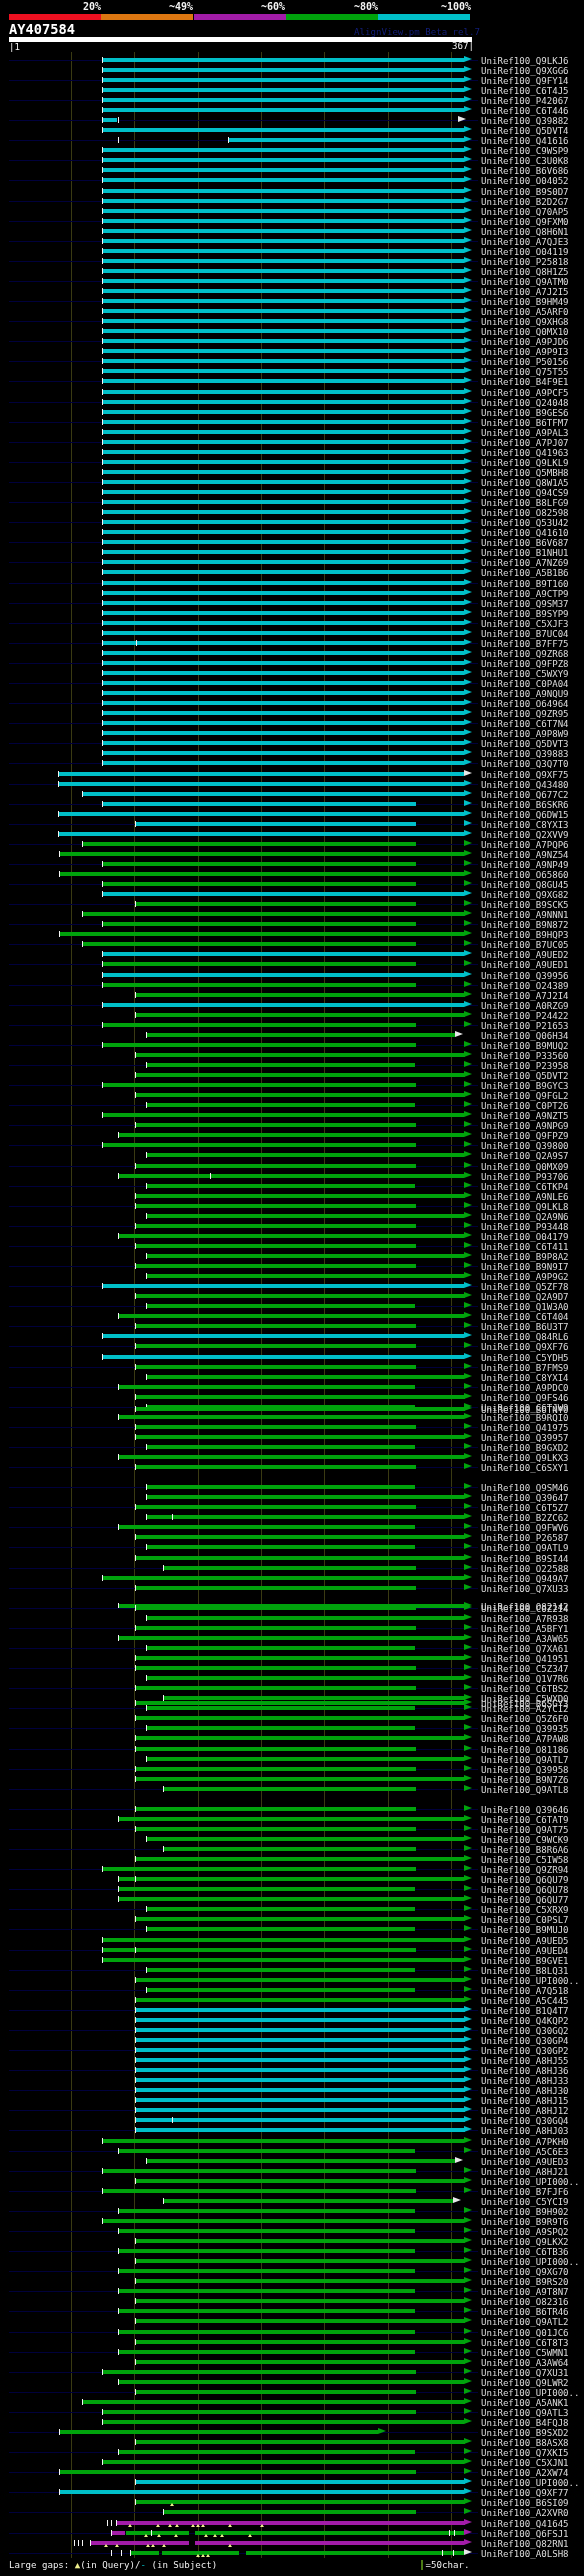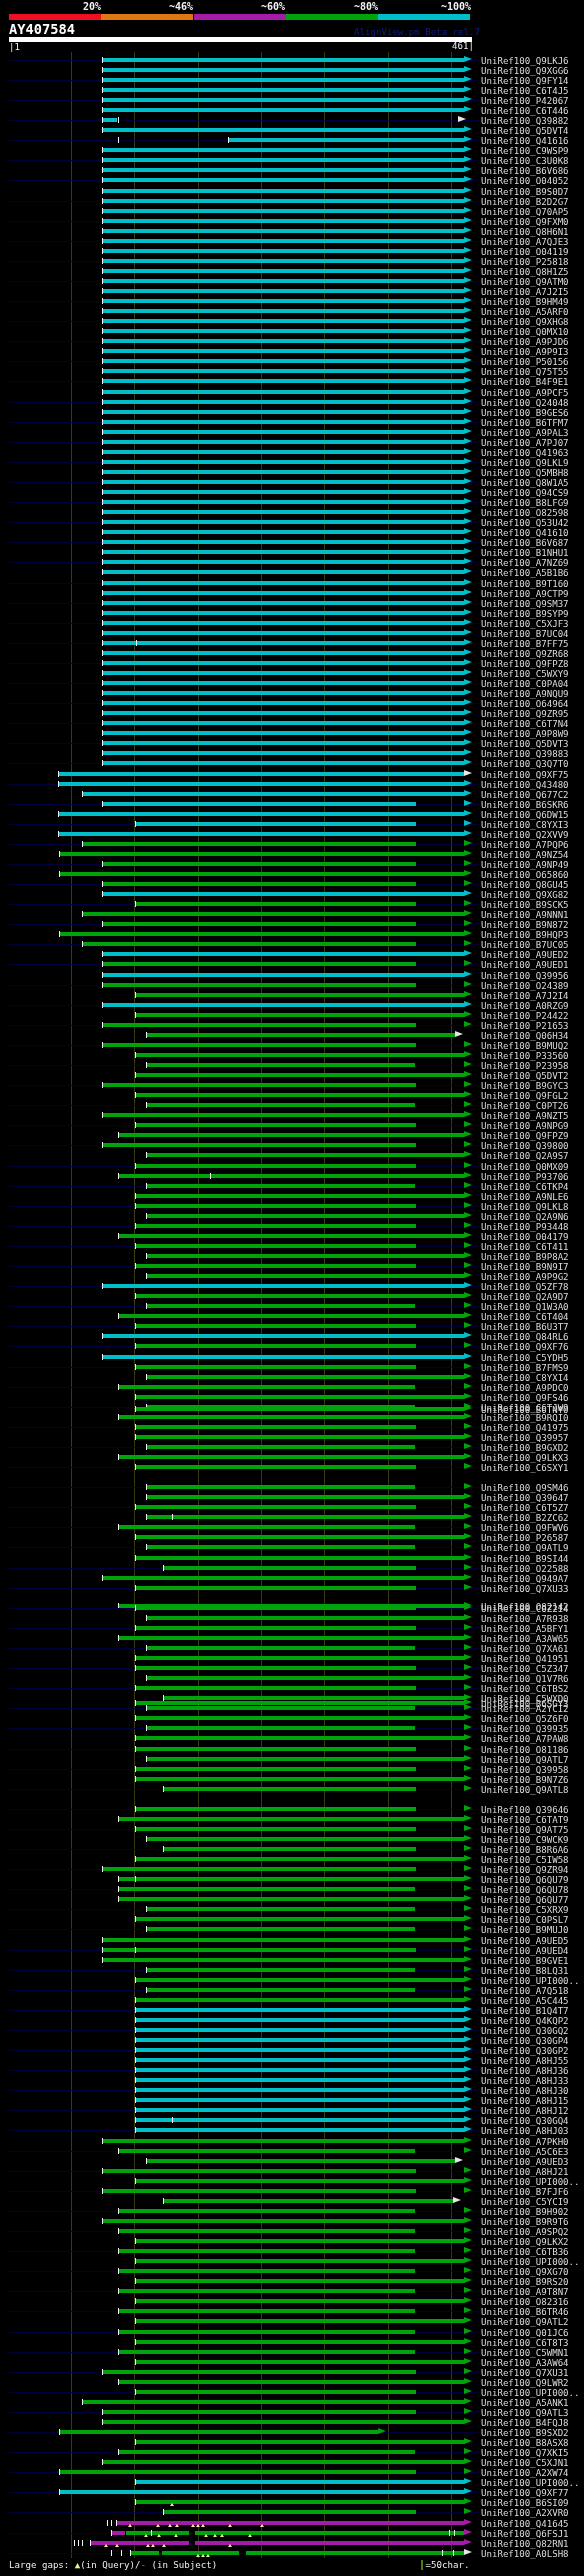--- a/index.html
+++ b/index.html
@@ -27,39 +27,39 @@
   #gridleg{position:absolute;left:421px;top:2560px;font:9.1px/11px "DejaVu Sans Mono",monospace;color:#F0F0F0;white-space:pre;}
   #gridleg-sym{position:absolute;left:421px;top:2560px;width:1.8px;height:10px;background:#4A7A14;}
   #gridleg-txt{margin-left:4.6px;}
 </style>
 </head>
 <body>
 
 <div id="app">
 
   <span class="scale-label" style="right:484px">20%</span>
-  <span class="scale-label" style="right:392px">~46%</span>
+  <span class="scale-label" style="right:392px">~49%</span>
   <span class="scale-label" style="right:300px">~60%</span>
   <span class="scale-label" style="right:207px">~80%</span>
   <span class="scale-label" style="right:114px">~100%</span>
 
   <div id="scalebar" class="abs" style="left:9.1px;top:13.7px;width:461px;height:6.4px;">
       <div class="abs" style="left: 0px; top: 0px; width: 92px; height: 6.4px; background: rgb(238, 16, 32);"></div>
       <div class="abs" style="left: 92px; top: 0px; width: 92px; height: 6.4px; background: rgb(221, 119, 17);"></div>
       <div class="abs" style="left: 185px; top: 0px; width: 92px; height: 6.4px; background: rgb(162, 28, 168);"></div>
       <div class="abs" style="left: 277px; top: 0px; width: 92px; height: 6.4px; background: rgb(0, 163, 12);"></div>
       <div class="abs" style="left: 369px; top: 0px; width: 92px; height: 6.4px; background: rgb(0, 191, 200);"></div>
     </div>
 
   <div id="title">AY407584</div>
   <div id="watermark">AlignView.pm Beta rel.7</div>
 
   <div id="ruler"></div>
   <div id="coord-start">|1</div>
-  <div id="coord-end">461|</div>
+  <div id="coord-end">367|</div>
 
   <div class="gridline" style="left: 71px; top: 52px; height: 2506px;"></div>
     <div class="gridline" style="left: 134px; top: 52px; height: 2506px;"></div>
     <div class="gridline" style="left: 198px; top: 52px; height: 2506px;"></div>
     <div class="gridline" style="left: 261px; top: 52px; height: 2506px;"></div>
     <div class="gridline" style="left: 324px; top: 52px; height: 2506px;"></div>
     <div class="gridline" style="left: 388px; top: 52px; height: 2506px;"></div>
     <div class="gridline" style="left: 451px; top: 52px; height: 2506px;"></div>
     <div id="plot"></div>
 

